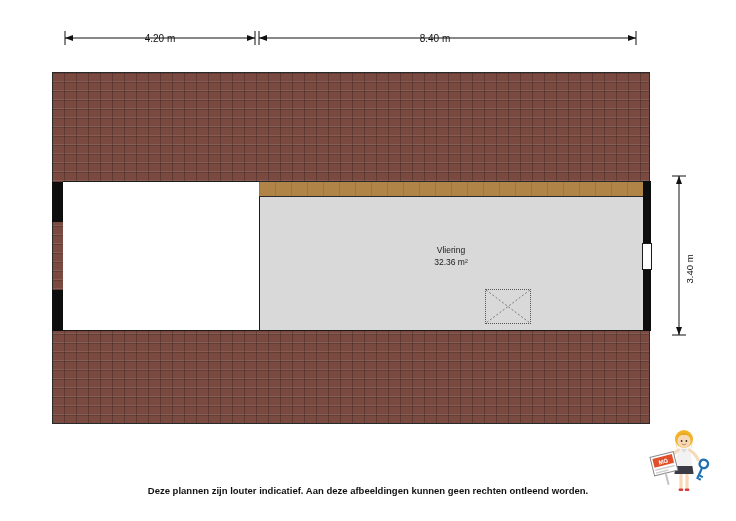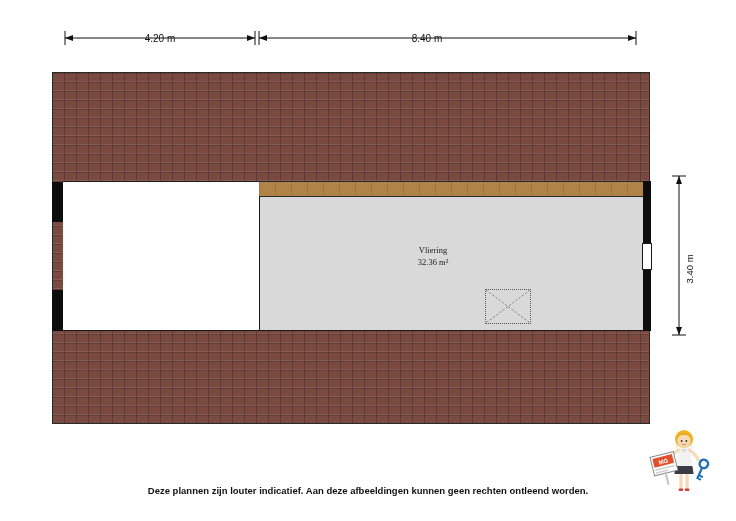--- a/index.html
+++ b/index.html
@@ -146,21 +146,21 @@
     <polygon points="255,38 247,35 247,41" fill="#111111"></polygon>
 
     <line x1="259" y1="38" x2="636" y2="38" stroke="#111111" stroke-width="1"></line>
     <line x1="259" y1="31" x2="259" y2="45" stroke="#111111" stroke-width="1"></line>
     <line x1="636" y1="31" x2="636" y2="45" stroke="#111111" stroke-width="1"></line>
     <polygon points="259,38 267,35 267,41" fill="#111111"></polygon>
     <polygon points="636,38 628,35 628,41" fill="#111111"></polygon>
   </svg>
 
   <div class="dim-label" style="left:100px; top:33px; width:120px;">4.20 m</div>
-  <div class="dim-label" style="left:367px; top:33px; width:120px;">8.40 m</div>
+  <div class="dim-label" style="left:375px; top:33px; width:120px;">8.40 m</div>
 
   <svg width="40" height="340" style="position:absolute;left:665px;top:160px;">
     <line x1="14" y1="16" x2="14" y2="175" stroke="#111111" stroke-width="1"></line>
     <line x1="7" y1="16" x2="21" y2="16" stroke="#111111" stroke-width="1"></line>
     <line x1="7" y1="175" x2="21" y2="175" stroke="#111111" stroke-width="1"></line>
     <polygon points="14,16 11,24 17,24" fill="#111111"></polygon>
     <polygon points="14,175 11,167 17,167" fill="#111111"></polygon>
   </svg>
   <div class="dim-label-v" style="left:659px; top:248px; width:60px;">3.40 m</div>
 
@@ -177,21 +177,21 @@
   <div class="thin-line" style="left:63px; top:330px; width:580px; height:1px;"></div>
   <div class="thin-line" style="left:259px; top:197px; width:1px; height:134px;"></div>
 
   <div class="wall" style="left:52px; top:182px; width:11px; height:40px;"></div>
   <div class="wall" style="left:52px; top:290px; width:11px; height:41px;"></div>
   <div class="wall" style="left:643px; top:181px; width:8px; height:62px;"></div>
   <div class="wall" style="left:643px; top:270px; width:8px; height:61px;"></div>
 
   <div class="window-marker" style="left:642px; top:243px; width:10px; height:27px;"></div>
 
-  <div class="room-label" style="left:353px; top:244px; width:160px;font-family:Liberation Serif, serif;">
+  <div class="room-label" style="left:371px; top:244px; width:160px;">
     <span>Vliering</span>
     <span class="area">32.36 m²</span>
   </div>
 
   <div class="hatch-box" style="left:485px; top:289px; width:46px; height:35px;">
     <svg width="44" height="33">
       <line x1="0" y1="0" x2="44" y2="33" stroke="#555555" stroke-width="0.7" stroke-dasharray="2,2"></line>
       <line x1="44" y1="0" x2="0" y2="33" stroke="#555555" stroke-width="0.7" stroke-dasharray="2,2"></line>
     </svg>
   </div>

